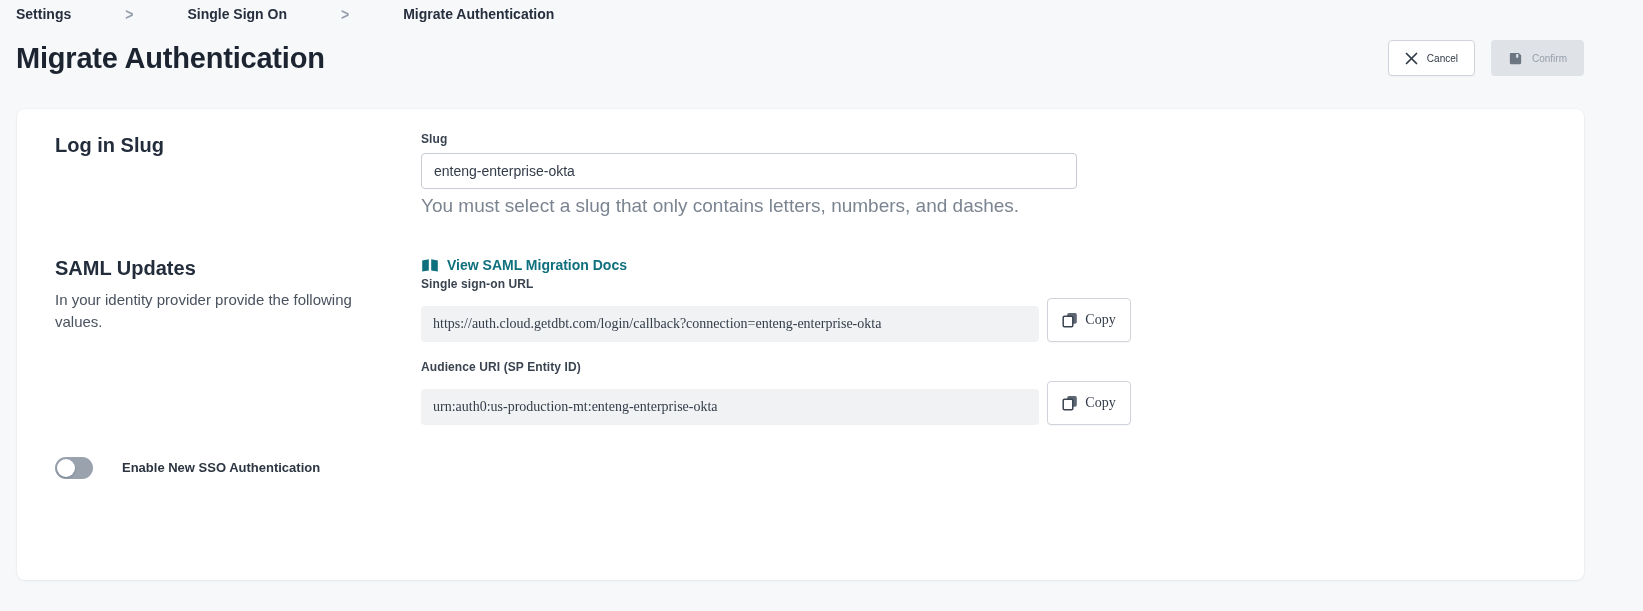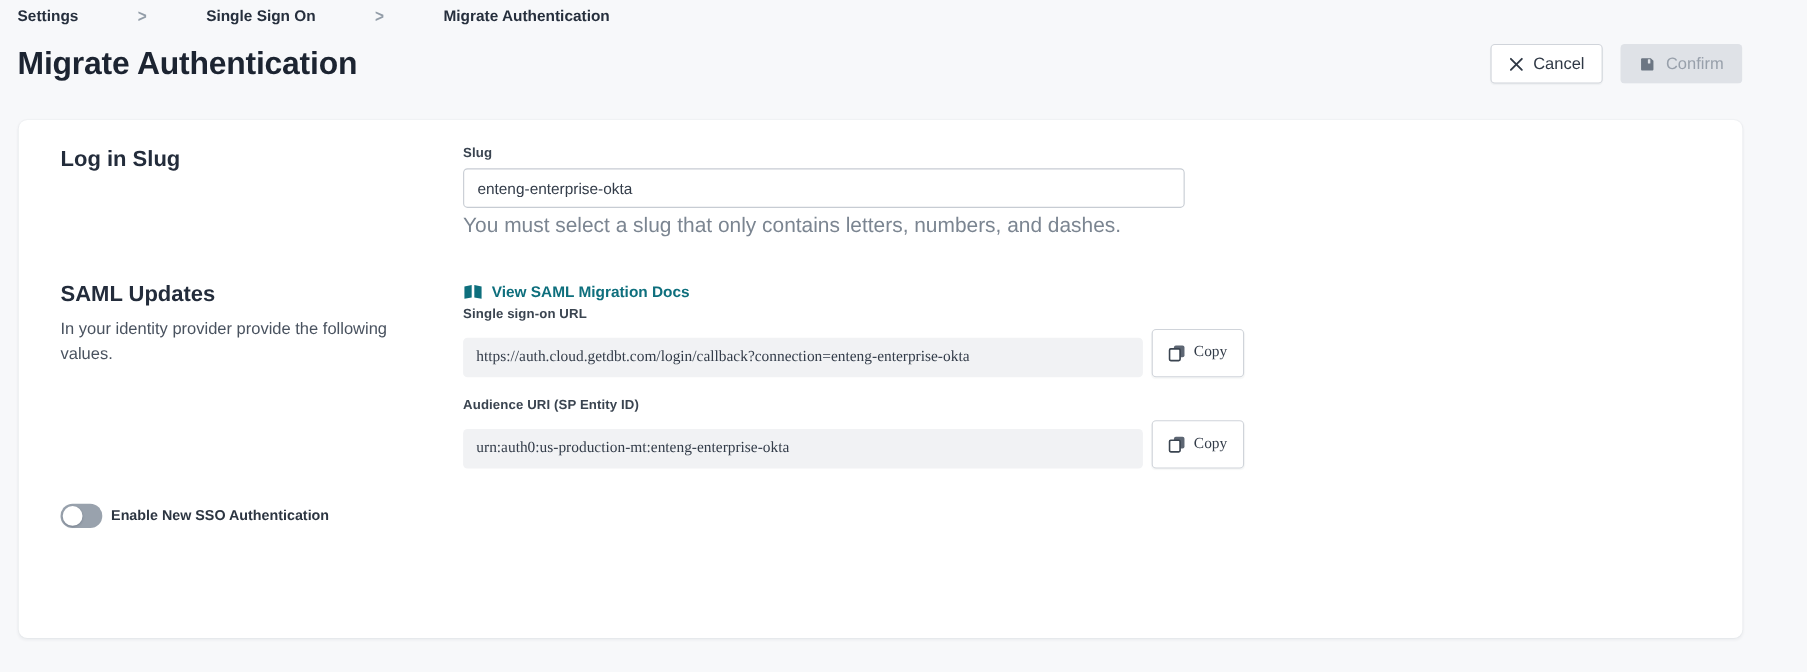--- a/index.html
+++ b/index.html
@@ -15,21 +15,21 @@
   .breadcrumb .crumb { cursor:pointer; }
   .breadcrumb .sep {
     color:#939da8; font-weight:600; font-size:14px;
     margin:0 14px; transform:scaleY(1.15); display:inline-block;
   }
   .title-row { display:flex; justify-content:space-between; align-items:center; margin-top:14px; height:44px; }
   h1.page-title { font-size:29px; font-weight:700; color:#1c2431; letter-spacing:-0.2px; }
   .actions { display:flex; gap:16px; }
   .btn {
     height:36px; border-radius:4px; display:inline-flex; align-items:center;
-    gap:9px; padding:0 16px; font-size:15px; font-weight:400; cursor:pointer;
+    gap:9px; padding:0 16px; font-size:10px; font-weight:400; cursor:pointer;
     font-family:inherit; border:1px solid transparent;text-align:center;
   }
   .btn-cancel { background:#ffffff; border-color:#d0d4da; color:#2f3845; box-shadow:0 1px 1px rgba(30,40,60,.04); }
   .btn-confirm { background:#dfe2e7; color:#98a0ab; cursor:default; }
   .card {
     margin:29px 59px 0 17px;
     background:#ffffff; border-radius:8px; height:471px;
     box-shadow:0 1px 3px rgba(25,35,55,.06), 0 0 0 1px rgba(25,35,55,.02);
     padding:23px 38px 30px 38px;
   }
@@ -57,21 +57,21 @@
     white-space:nowrap; overflow:hidden;
   }
   .btn-copy {
     width:84px; height:44px; background:#fff; border:1px solid #d0d4da; border-radius:4px;
     display:inline-flex; align-items:center; justify-content:center; gap:7px;
     font-size:14px; color:#333c49; cursor:pointer; font-family:inherit;
     box-shadow:0 1px 1px rgba(30,40,60,.04);
   }
   .field-gap { margin-top:18px; }
   .sec-confirm { margin-top:30px; }
-  .toggle-row { display:flex; align-items:center; gap:8px; margin-top:2px; }
+  .toggle-row { display:flex; align-items:center; gap:29px; margin-top:2px; }
   .toggle {
     width:38px; height:22px; border-radius:11px; background:#99a2ad;
     position:relative; cursor:pointer; flex:0 0 38px;
   }
   .toggle .knob {
     position:absolute; left:2px; top:2px; width:18px; height:18px; border-radius:50%;
     background:#ffffff; box-shadow:0 1px 2px rgba(20,30,50,.25);
   }
   .toggle-label { font-size:13px; font-weight:700; color:#2c3541; }
   .icon { display:inline-flex; flex:none; }

